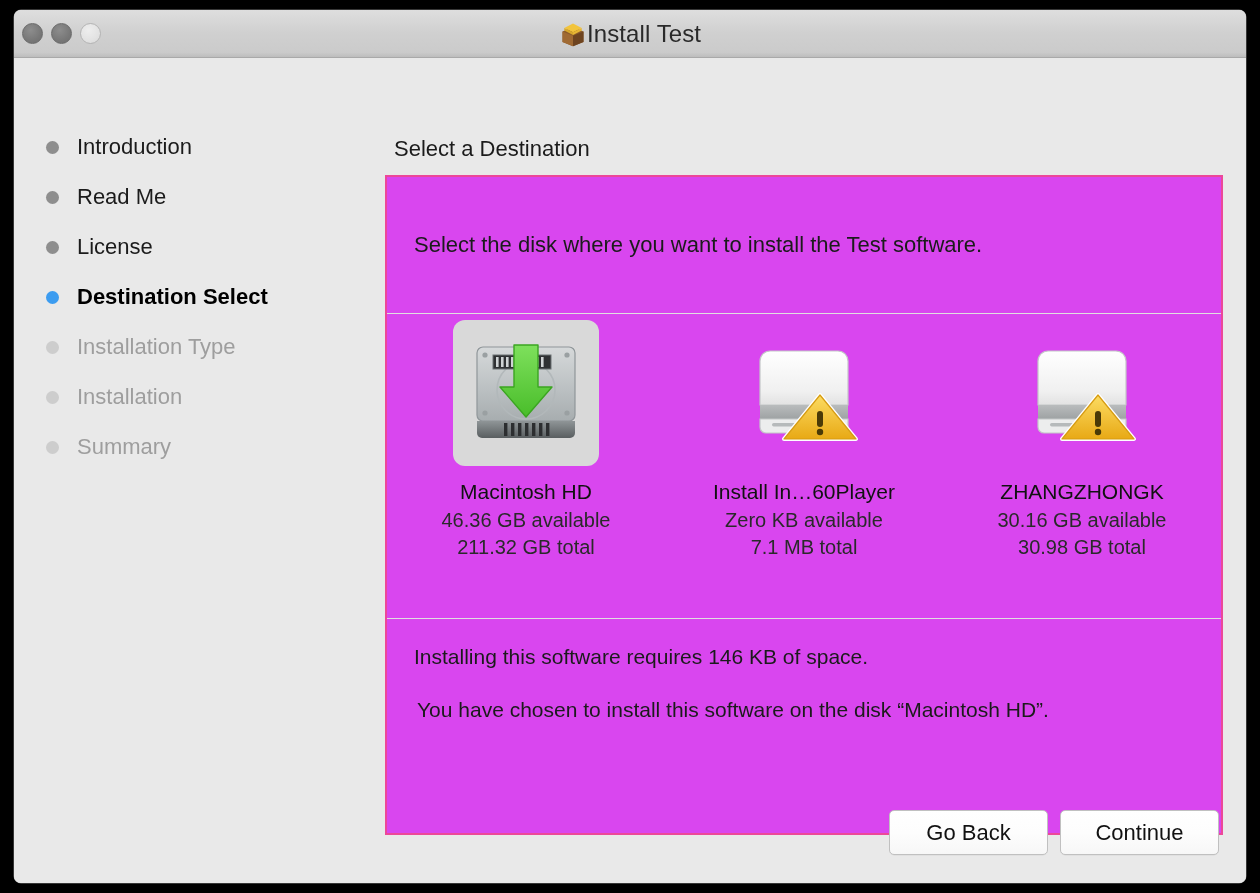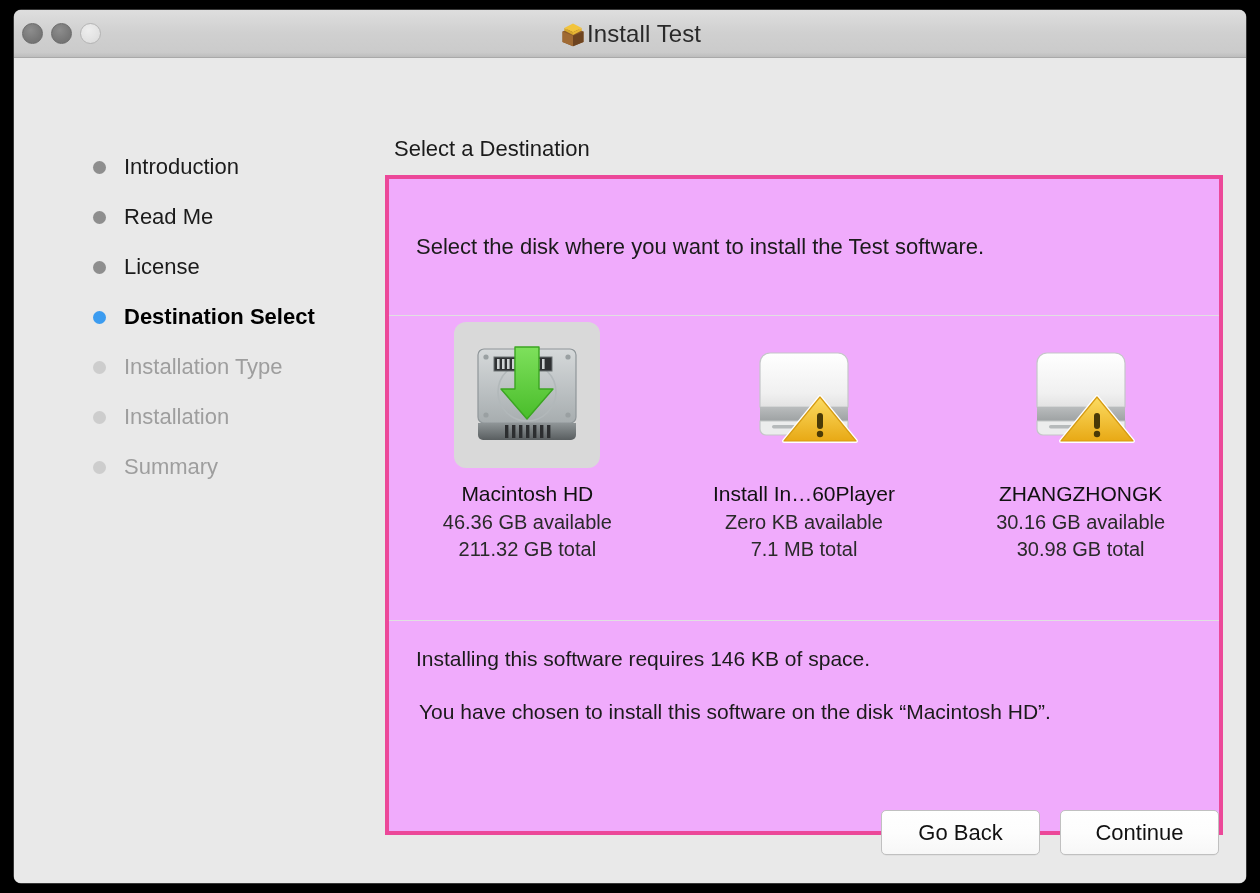--- a/index.html
+++ b/index.html
@@ -82,23 +82,22 @@
     height: 826px;
     background: #e9e9e9;
   }
 
   
   .sidebar {
     position: absolute;
     left: 0;
     top: 0;
     width: 358px;
-    padding-top: 84px;
-    box-sizing: border-box;
-    margin-left: 47px;
+    padding-top: 64px;
+    box-sizing: border-box;
   }
   .step {
     display: flex;
     align-items: center;
     height: 50px;
     padding-left: 32px;
   }
   .bullet {
     width: 13px;
     height: 13px;
@@ -129,22 +128,22 @@
     font-size: 22px;
     color: #1b1b1b;
   }
 
   .panel {
     position: absolute;
     left: 13px;
     top: 117px;
     width: 838px;
     height: 660px;
-    background: #f0abfc;
-    border: 4px solid #ec4899;
+    background: #d946ef;
+    border: 2px solid #ec4899;
     box-sizing: border-box;
   }
   .panel-sep {
     height: 1px;
     background: #e0e0e0;
     width: 100%;
   }
 
   .panel-top {
     height: 136px;
@@ -211,21 +210,21 @@
     padding-left: 3px;
     max-width: 770px;
   }
 
   
   .buttons {
     position: absolute;
     right: 27px;
     bottom: 29px;
     display: flex;
-    gap: 20px;
+    gap: 12px;
     padding-left: 33px;
   }
   .btn {
     min-width: 157px;
     height: 43px;
     background: linear-gradient(to bottom, #ffffff 0%, #fdfdfd 50%, #f7f7f7 100%);
     border: 1px solid #c0c0c0;
     border-radius: 5px;
     font-size: 22px;
     color: #121212;

